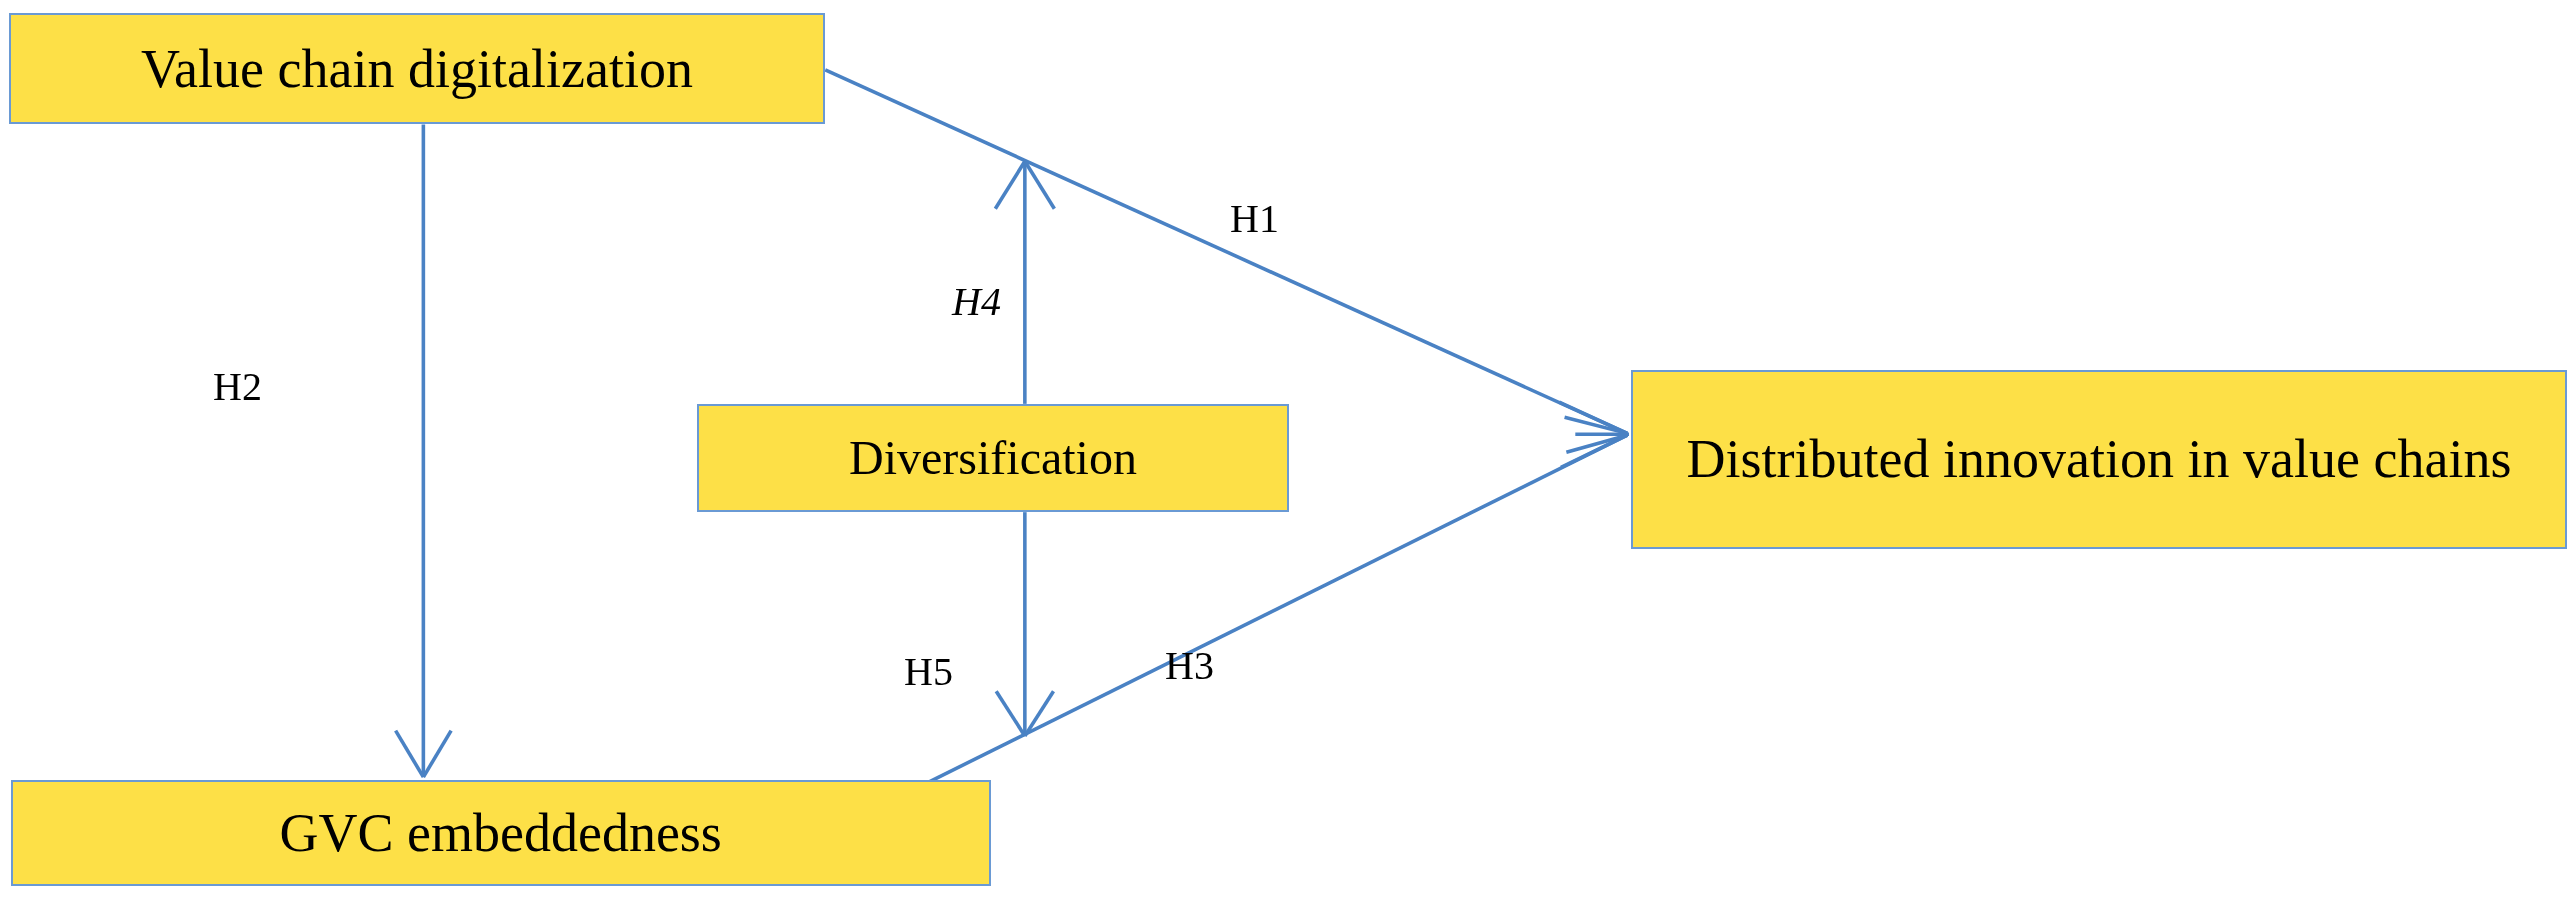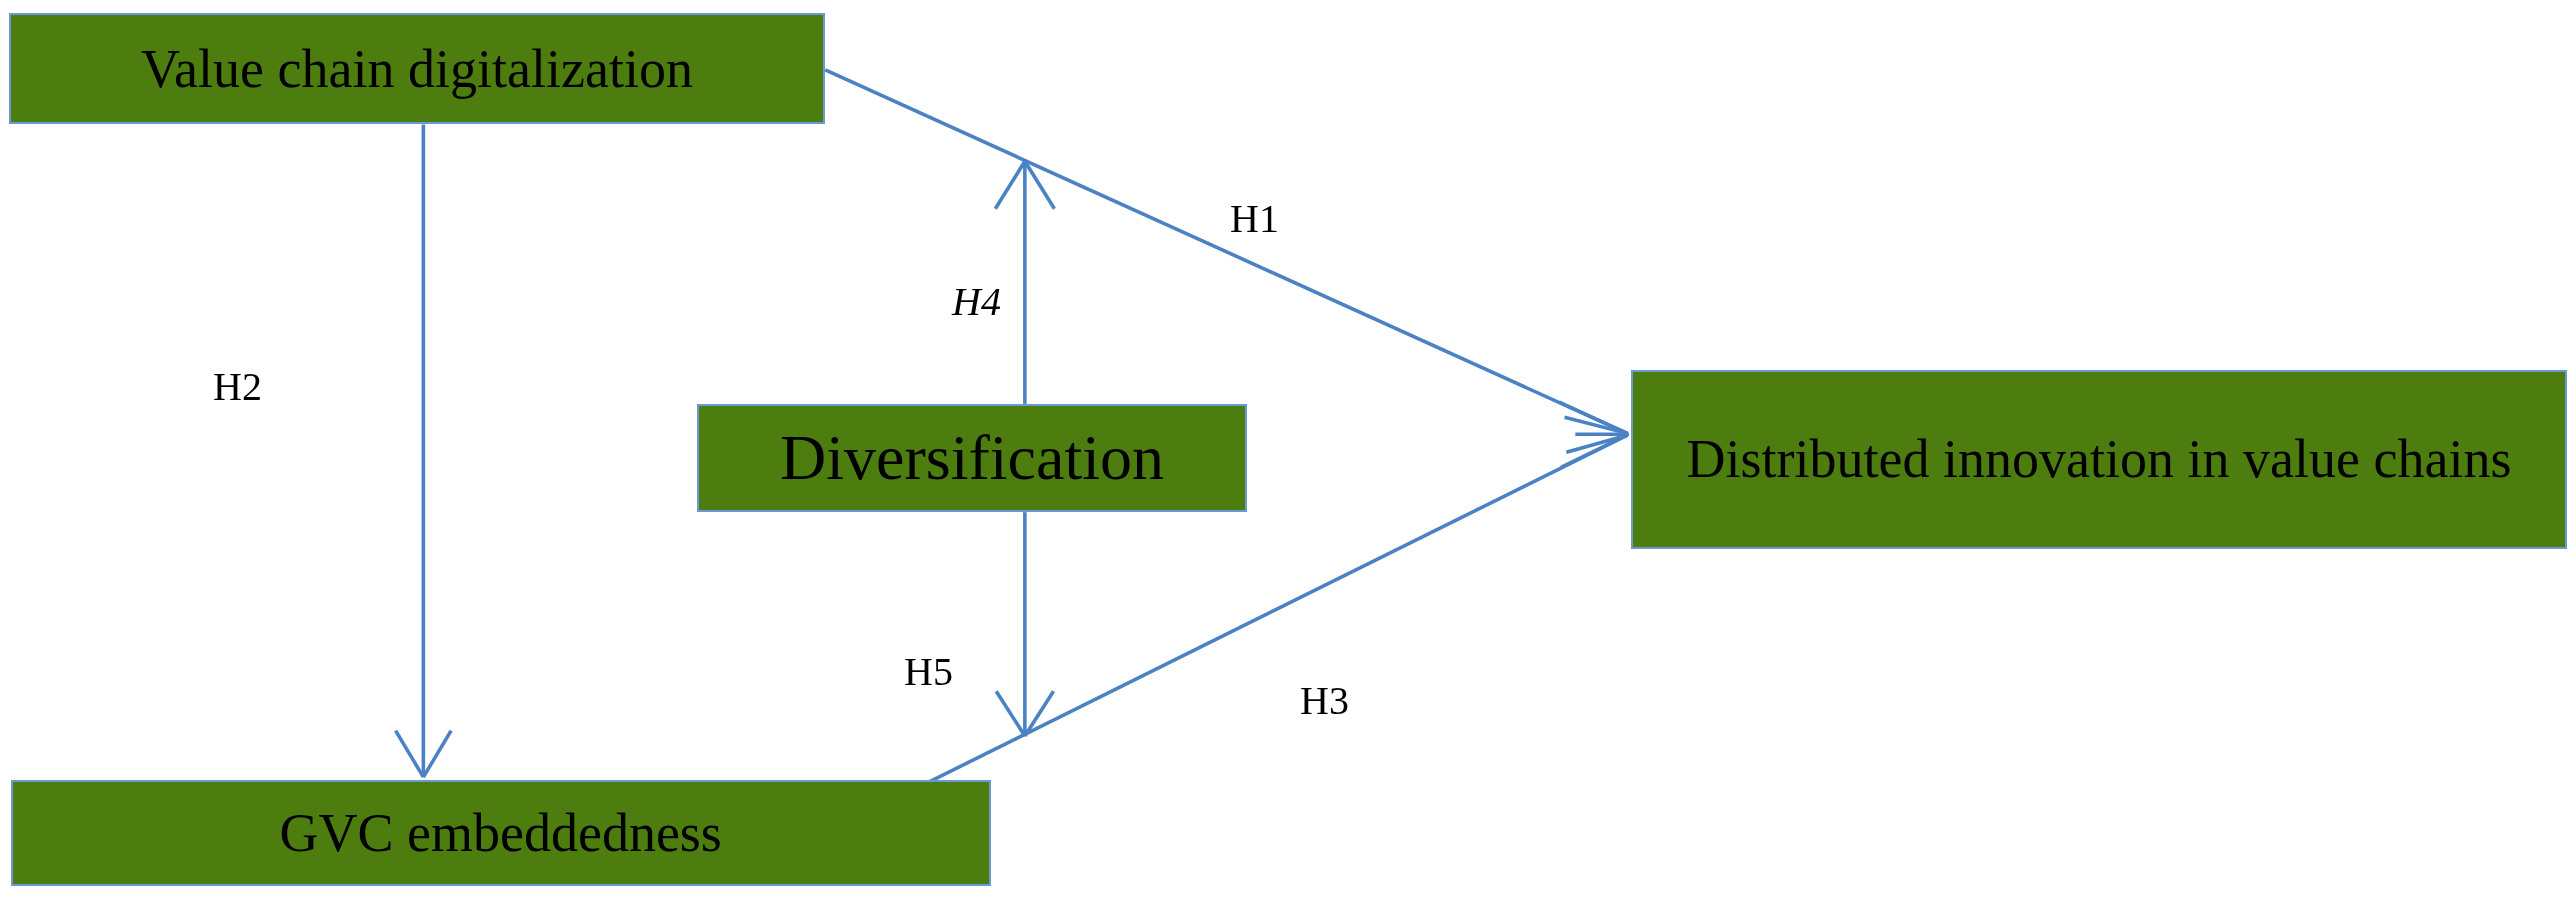--- a/index.html
+++ b/index.html
@@ -19,21 +19,21 @@
     position: absolute;
     top: 0;
     left: 0;
     width: 2576px;
     height: 899px;
   }
   .node-box {
     position: absolute;
     box-sizing: border-box;
     border: 2.7px solid #6a9ad4;
-    background: #4d7c0f;
+    background: #fde047;
     display: flex;
     align-items: center;
     justify-content: center;
     text-align: center;
     color: #000000;
     line-height: 1.12;
     padding: 3.6px 12.5px;
   }
   .node-label {
     display: block;
@@ -49,42 +49,42 @@
   #node-gvc-embeddedness {
     left: 10.7px;
     top: 780px;
     width: 980px;
     height: 106px;
     font-size: 54px;
   }
   #node-diversification {
     left: 697px;
     top: 404px;
-    width: 550px;
+    width: 592px;
     height: 108px;
-    font-size: 64px;
+    font-size: 48px;
   }
   #node-distributed-innovation {
     left: 1631px;
     top: 342px;
     width: 936px;
     height: 179px;
     font-size: 54px;
     margin-top: 28px;
   }
   .edge-label {
     position: absolute;
     color: #000000;
     font-size: 40px;
     white-space: nowrap;
     line-height: 1;
   }
   #edge-label-h1 { left: 1230px; top: 199px; }
   #edge-label-h2 { left: 213px; top: 367px; }
-  #edge-label-h3 { left: 1300px; top: 646px; margin-top: 35px; }
+  #edge-label-h3 { left: 1165px; top: 646px; }
   #edge-label-h4 { left: 952px; top: 282px; font-style: italic; }
   #edge-label-h5 { left: 904px; top: 652px; }
 </style>
 </head>
 <body>
 
 <div id="canvas">
 
   <svg id="diagram-svg" viewBox="0 0 2878 1004" xmlns="http://www.w3.org/2000/svg">
 

